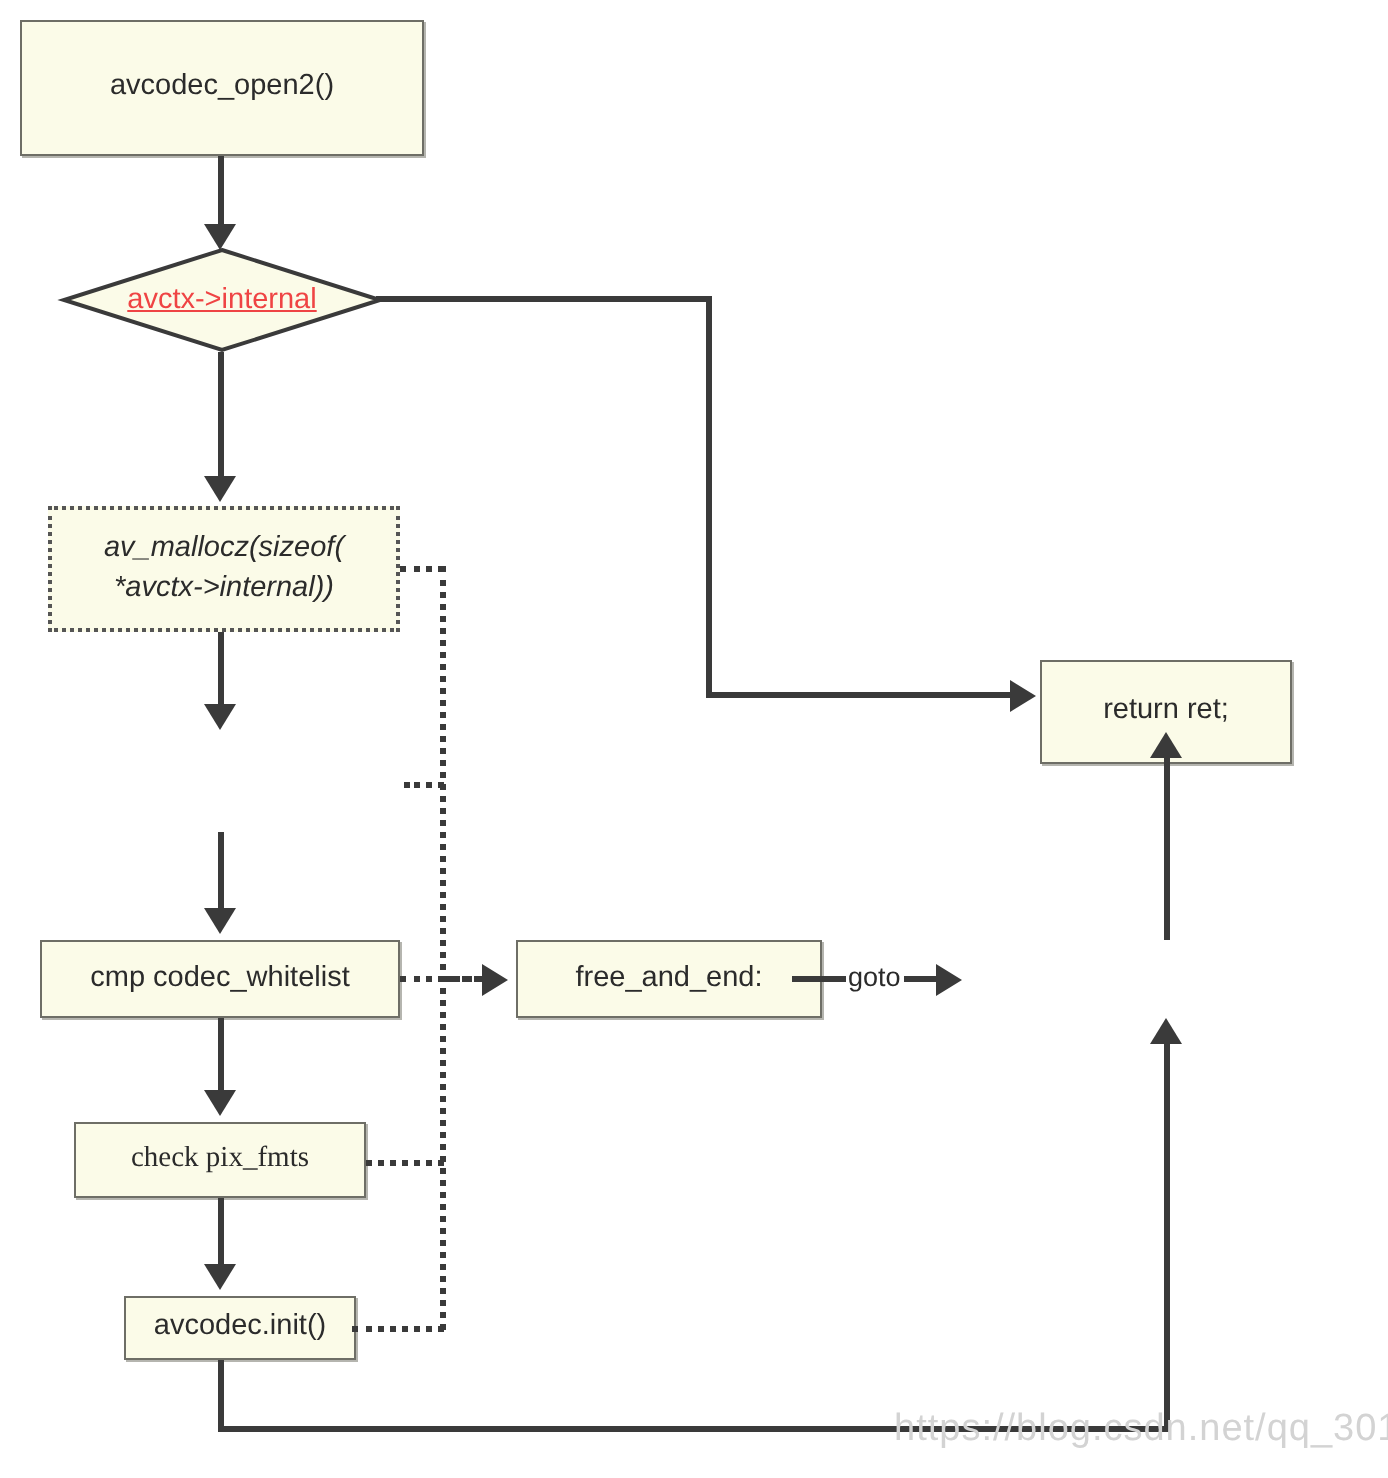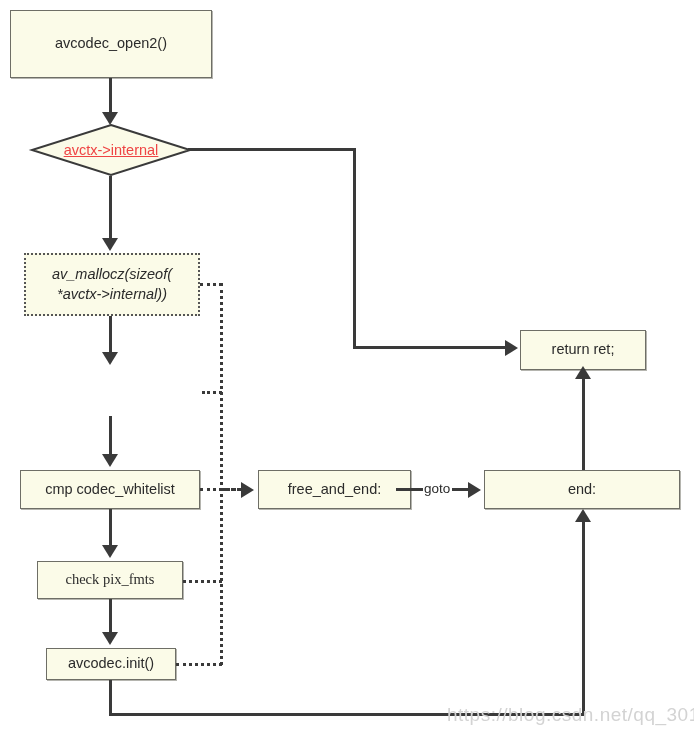--- a/index.html
+++ b/index.html
@@ -58,33 +58,30 @@
 
 
   <div class="node" style="left:20px;top:470px;width:180px;height:39px;">
     <span>cmp codec_whitelist</span>
   </div>
 
   <div class="node" style="left:37px;top:561px;width:146px;height:38px;font-family:Liberation Serif, serif;">
     <span>check pix_fmts</span>
   </div>
 
-  <div class="node" style="left:46px;top:648px;width:130px;height:32px;">
+  <div class="node" style="left:62px;top:648px;width:116px;height:32px;">
     <span>avcodec.init()</span>
   </div>
 
   <div class="node" style="left:258px;top:470px;width:153px;height:39px;">
     <span>free_and_end:</span>
   </div>
 
-  <div class="node" style="left:484px;top:470px;width:196px;height:39px;">
-    <span>end:</span>
-  </div>
 
-  <div class="node" style="left:520px;top:330px;width:126px;height:40px;text-align:center;">
+  <div class="node" style="left:520px;top:330px;width:126px;height:52px;text-align:center;">
     <span>return ret;</span>
   </div>
 
   <div class="edge v" style="left:109px;top:78px;height:36px;"></div>
   <div class="arrow down" style="left:102px;top:112px;"></div>
 
   <div class="edge v" style="left:109px;top:176px;height:64px;"></div>
   <div class="arrow down" style="left:102px;top:238px;"></div>
 
   <div class="edge h" style="left:188px;top:148px;width:168px;"></div>

